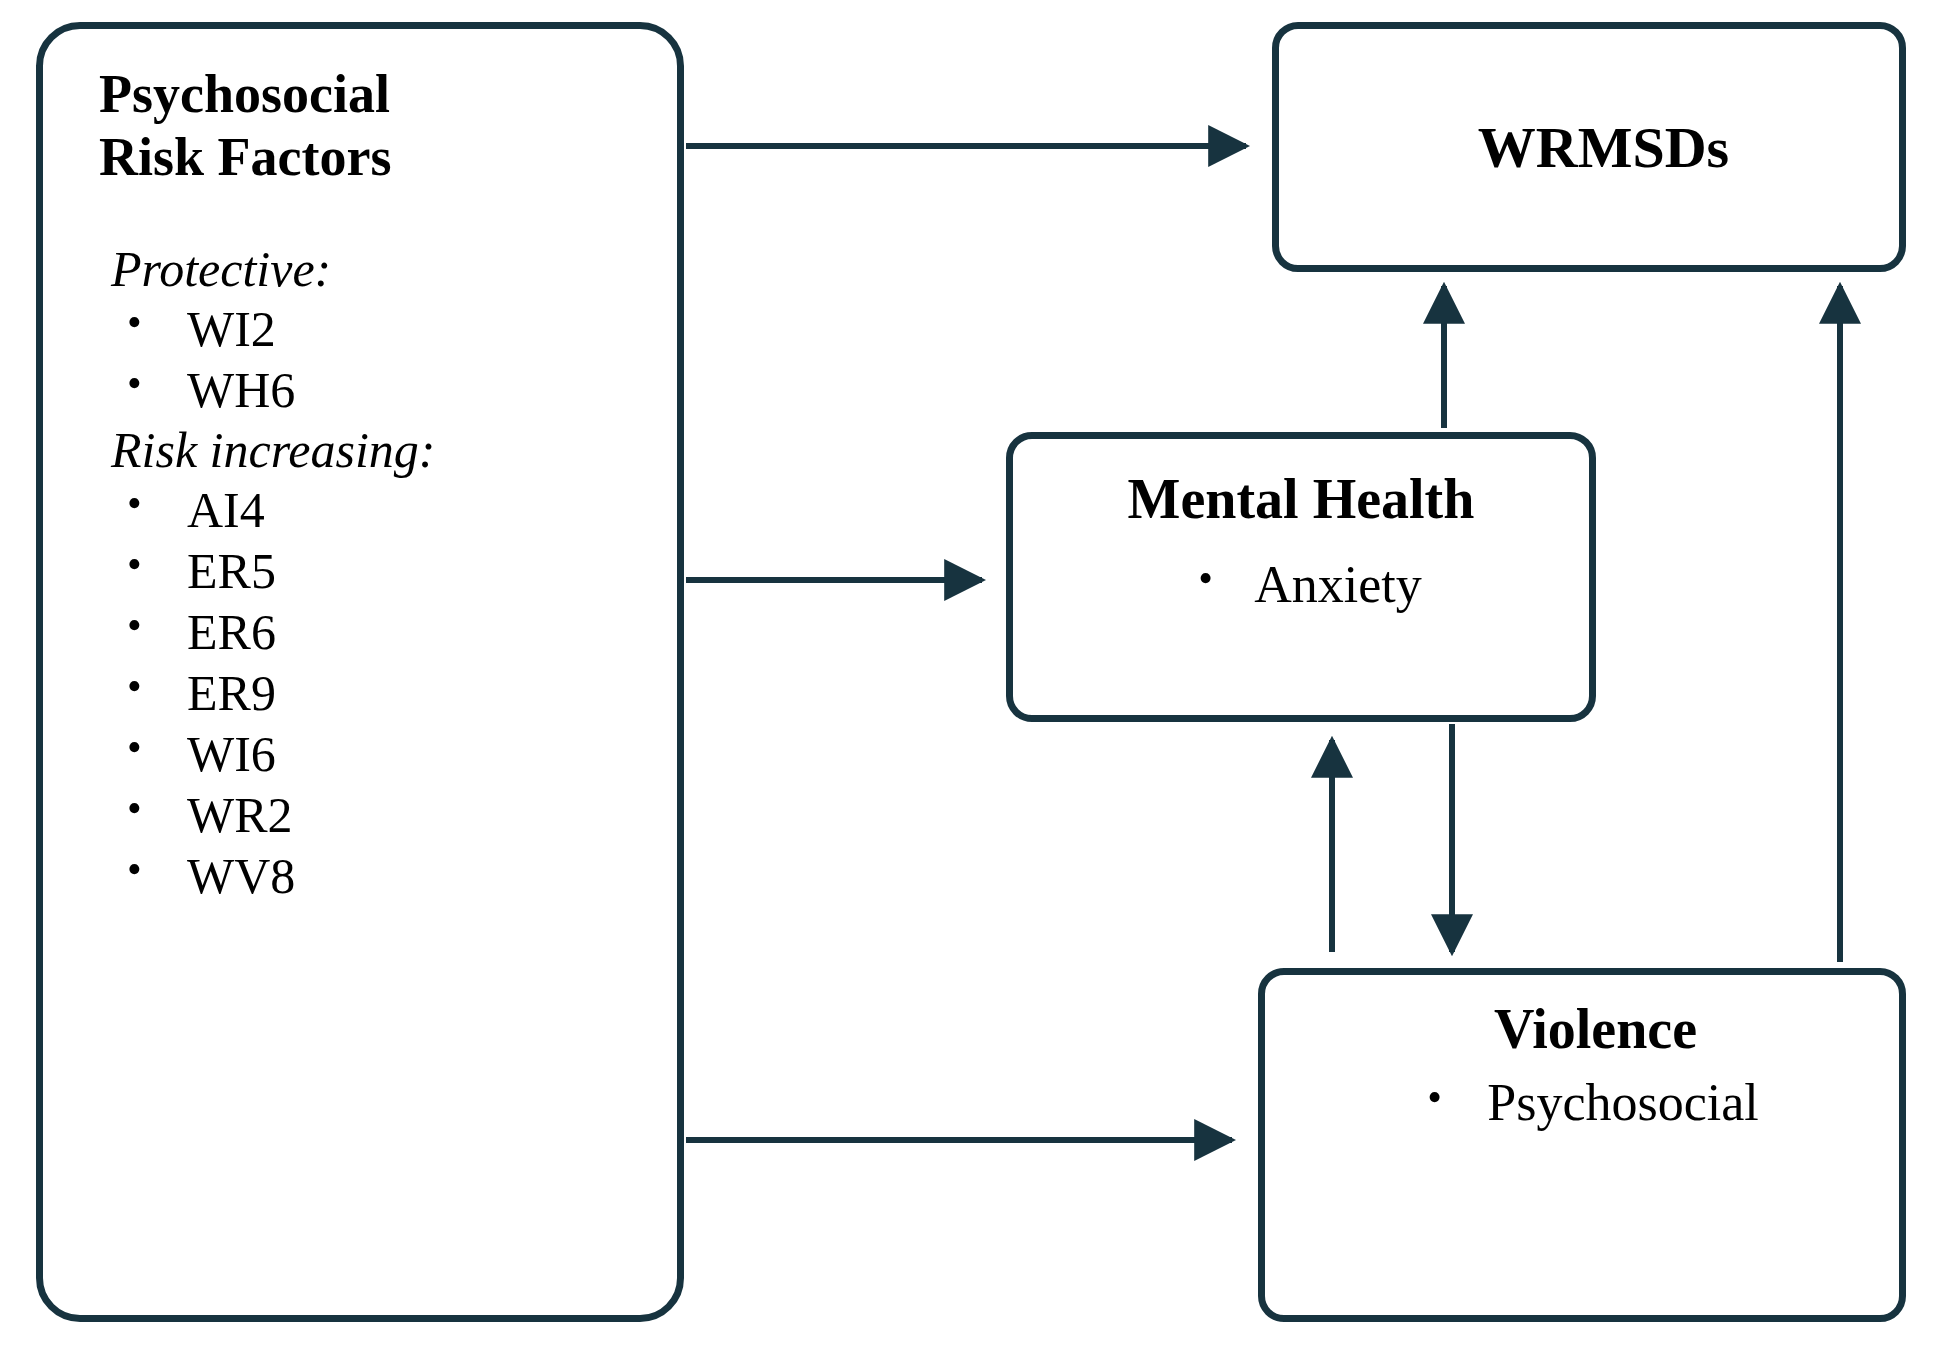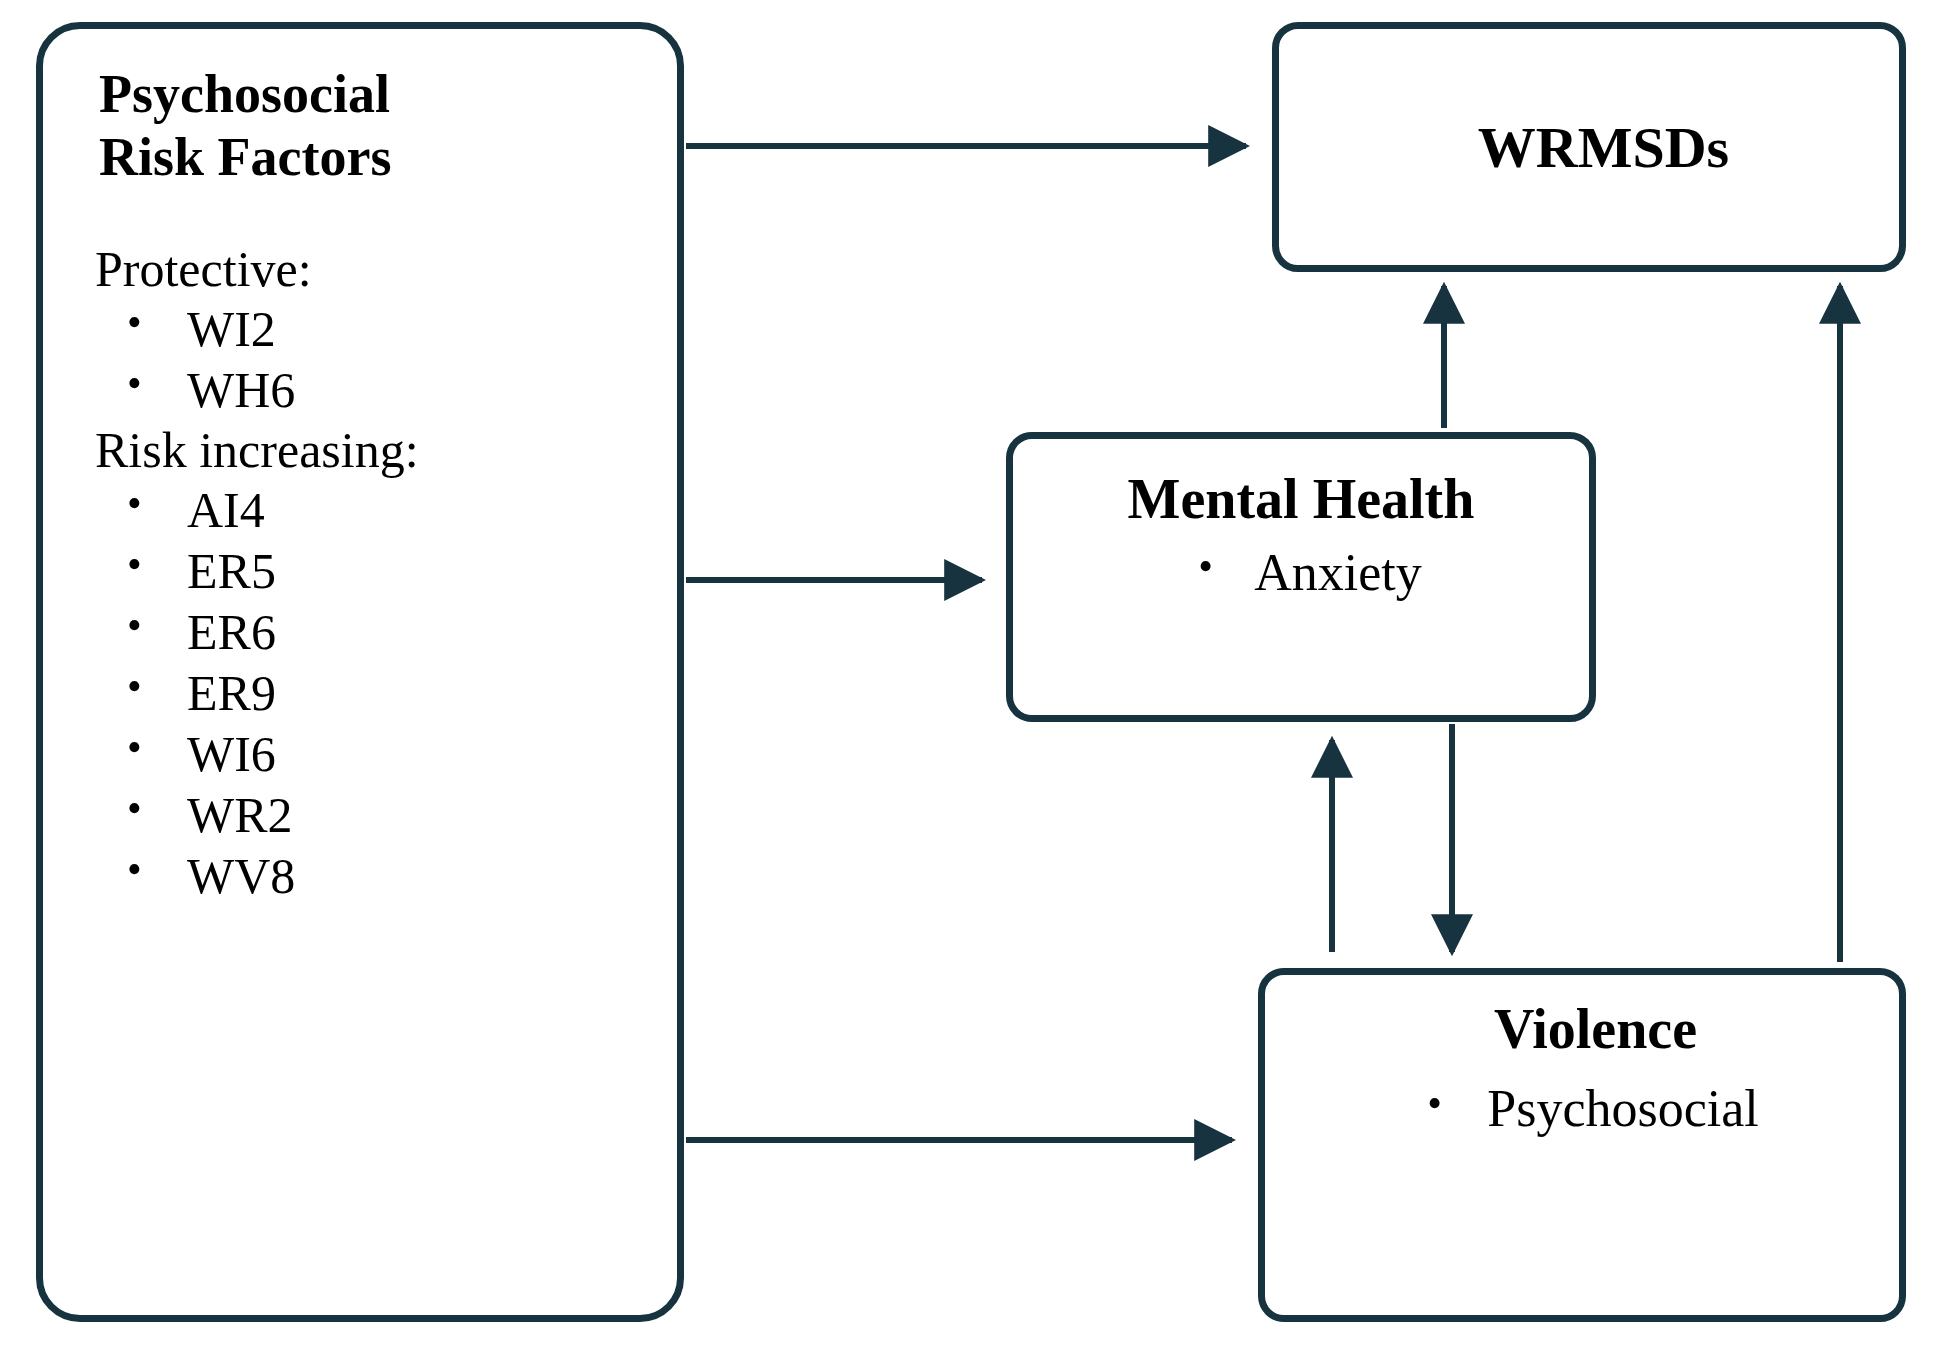--- a/index.html
+++ b/index.html
@@ -47,21 +47,22 @@
   }
   #box-psychosocial .title {
     font-weight: bold;
     font-size: 54px;
     line-height: 1.16;
     margin-left: 16px;
   }
   .grp-label {
     font-size: 50px;
     line-height: 1.18;
-    margin-left: 12px;
+    margin-left: 28px;
+    font-style: italic;
   }
   #box-psychosocial .gap {
     height: 52px;
   }
   ul.bullets {
     list-style: none;
     margin: 0 0 0 0;
     padding: 0;
   }
   ul.bullets li {
@@ -99,21 +100,21 @@
     left: 1006px;
     top: 432px;
     width: 590px;
     height: 290px;
     padding-top: 28px;
     text-align: center;
   }
   #box-mental .title {
     font-weight: bold;
     font-size: 56px;
-    margin-bottom: 10px;
+    margin-bottom: 22px;
   }
   #box-mental ul.bullets li {
     text-align: center;
     display: inline-block;
     padding-left: 74px;
     font-size: 52px;
   }
   #box-mental ul.bullets li::before {
     left: 18px;
     top: 0;
@@ -124,21 +125,21 @@
     left: 1258px;
     top: 968px;
     width: 648px;
     height: 354px;
     padding-top: 22px;
     text-align: center;
   }
   #box-violence .title {
     font-weight: bold;
     font-size: 56px;
-    margin-bottom: 16px;
+    margin-bottom: 10px;
     padding-left: 27px;
   }
   #box-violence ul.bullets {
     display: inline-block;
     text-align: left;
   }
   #box-violence ul.bullets li {
     font-size: 52px;
     padding-left: 82px;
     line-height: 1.24;

